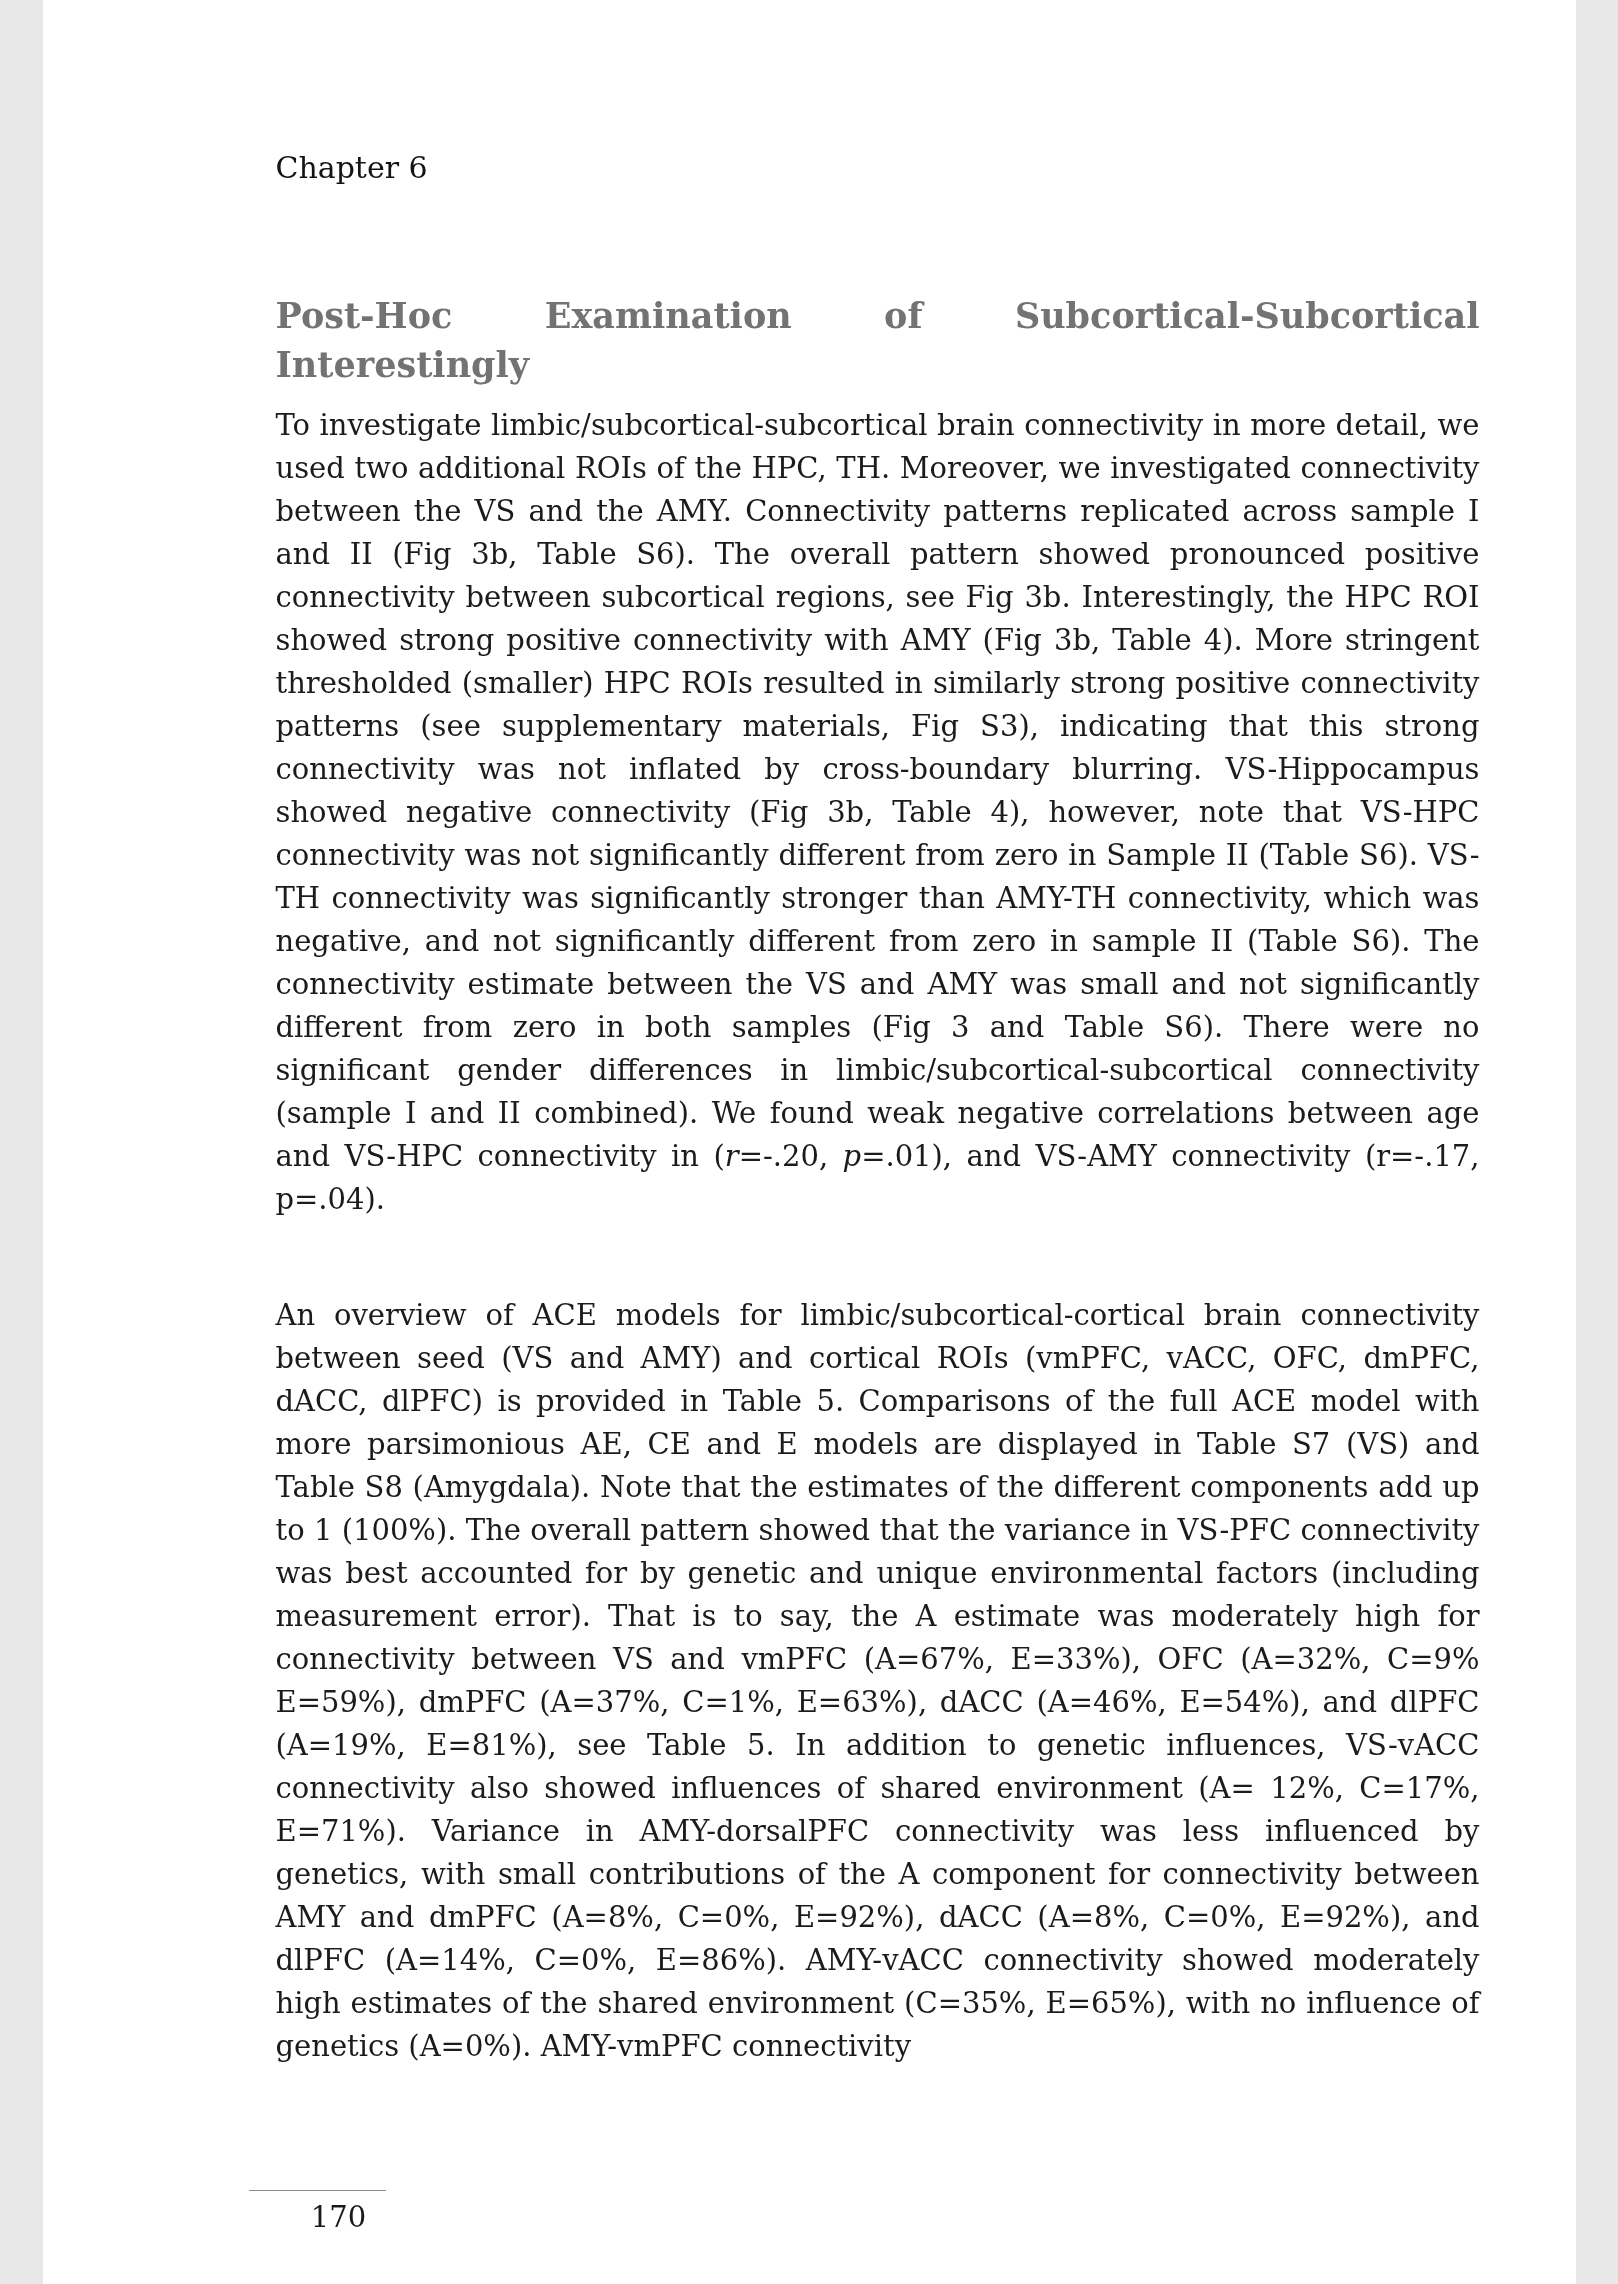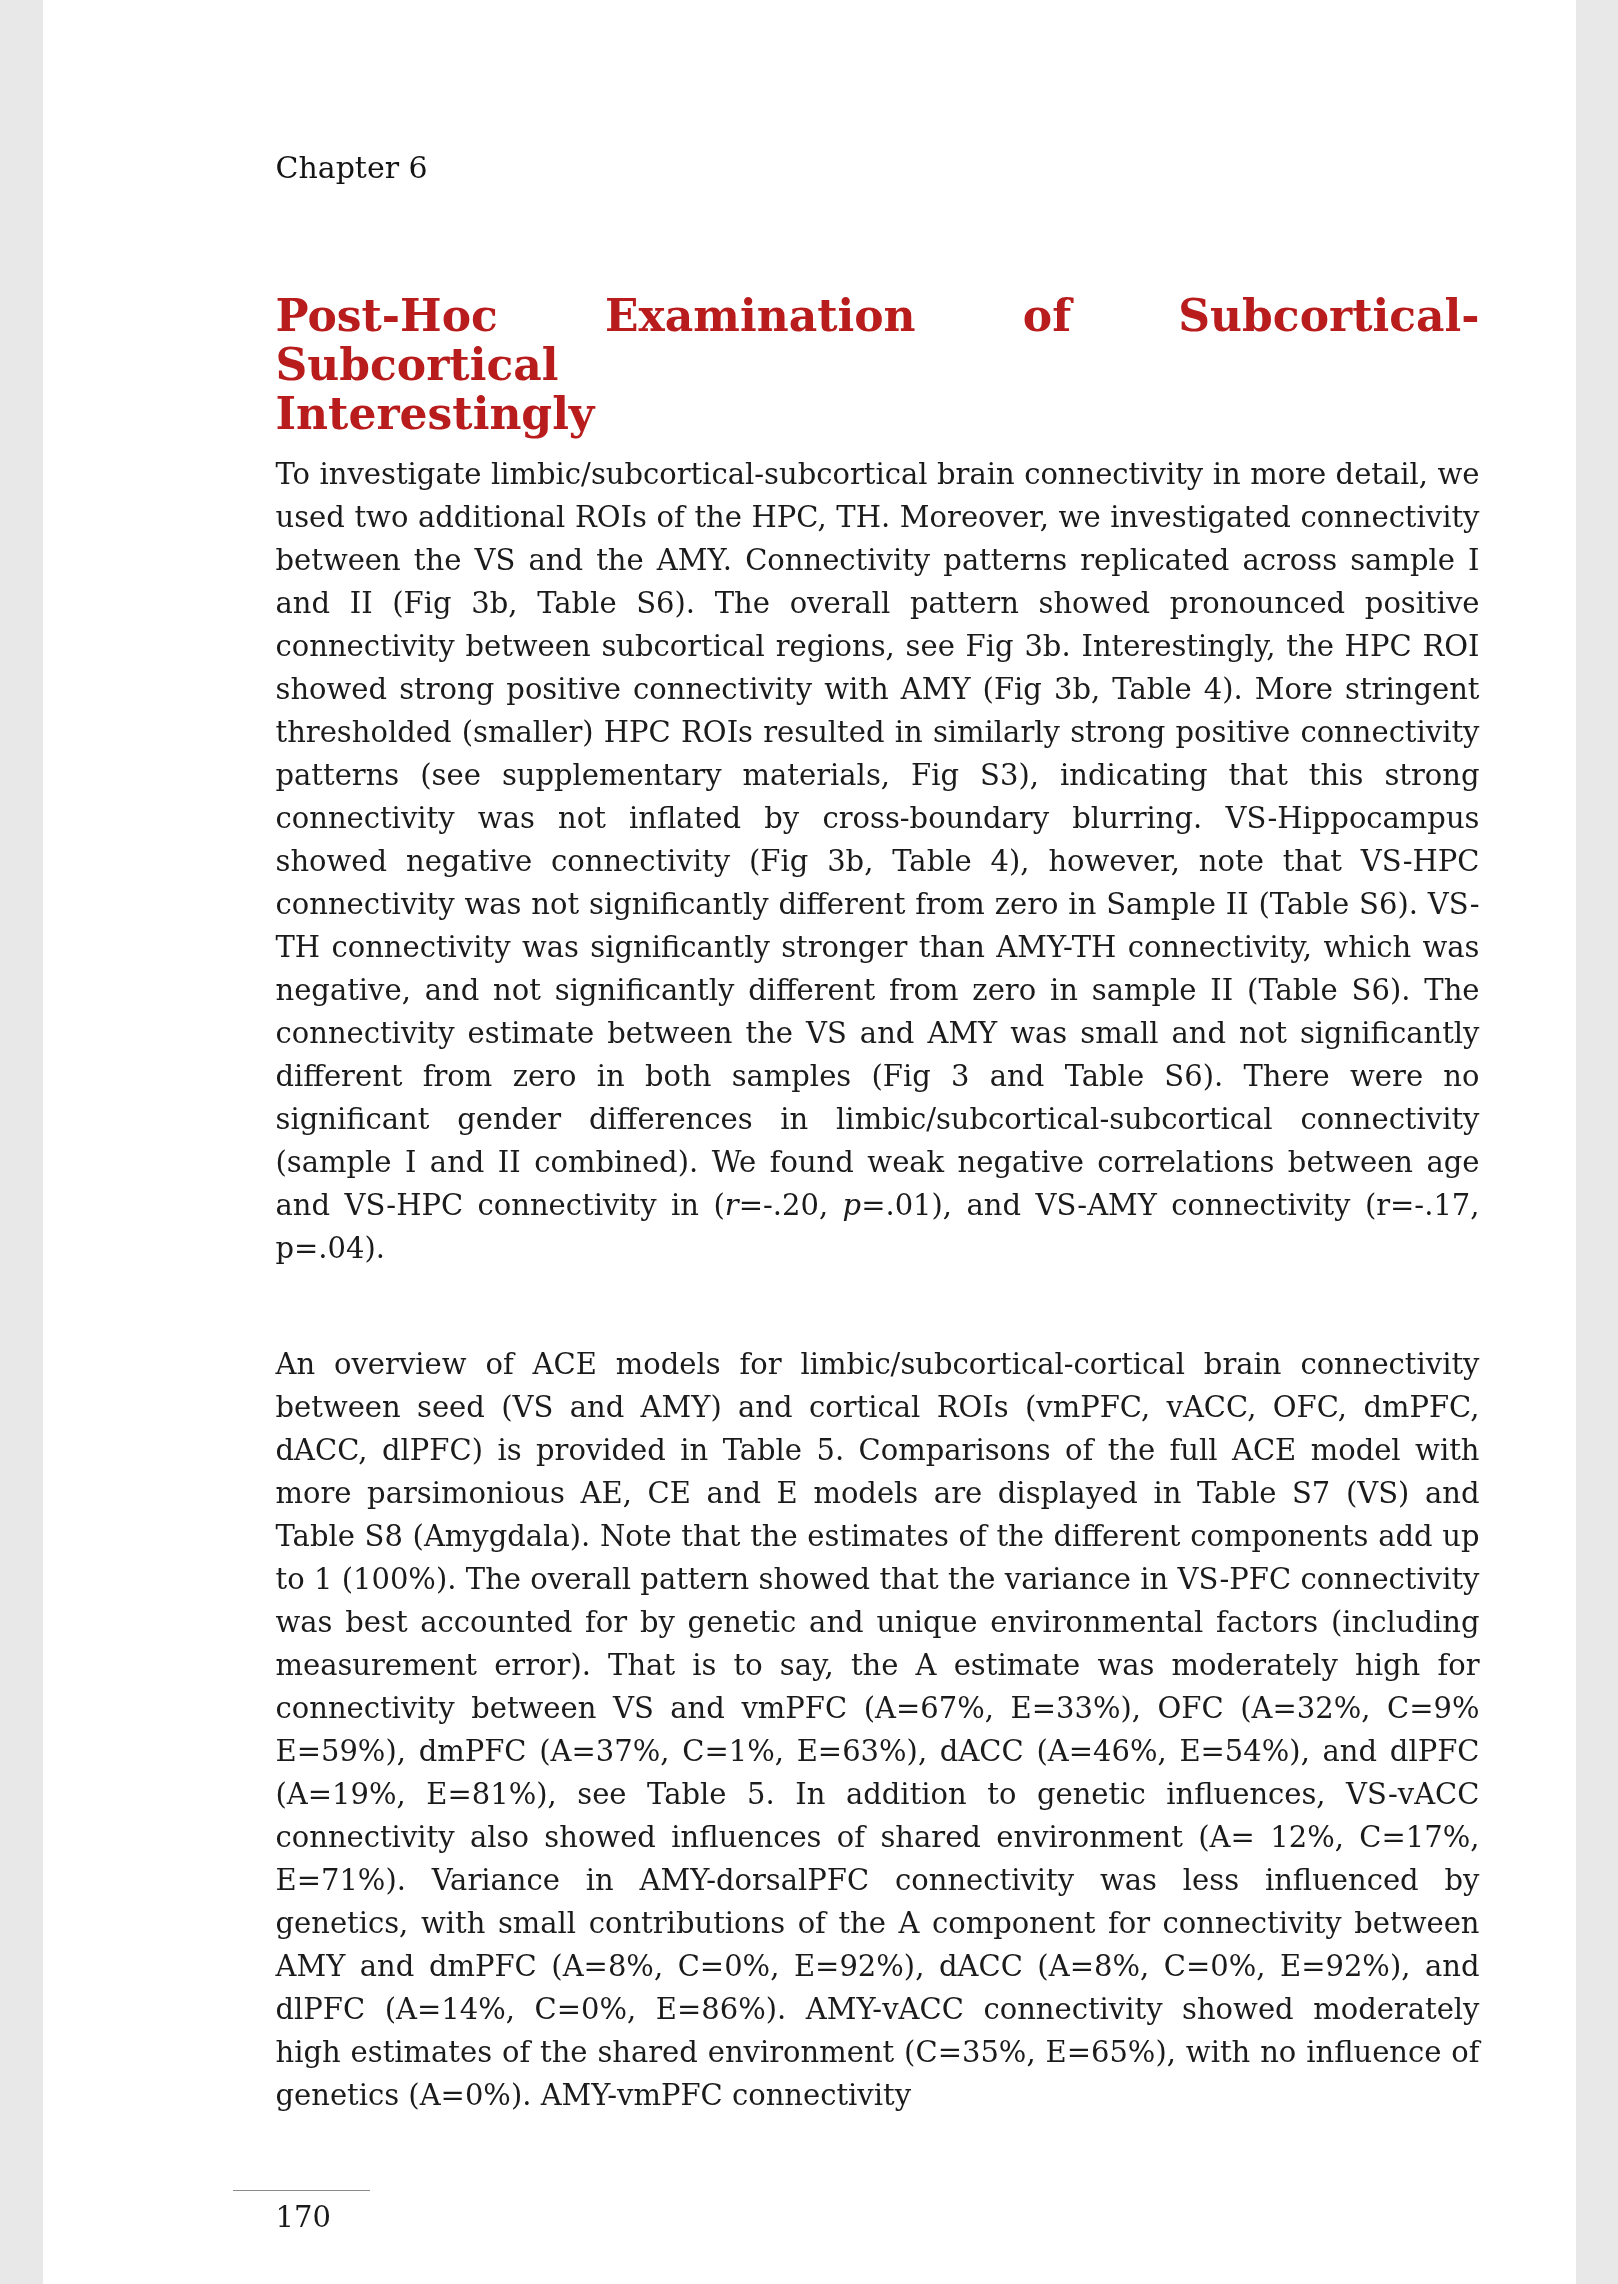--- a/index.html
+++ b/index.html
@@ -14,45 +14,46 @@
     color: #1a1a1a;
     padding: 149px 96px 0 233px;
     overflow: hidden;
   }
   .running-header {
     font-size: 30px;
     line-height: 37px;
     color: #141414;
   }
   .heading {
-    font-size: 44px;
+    font-size: 35px;
     font-weight: 700;
     line-height: 49px;
-    color: #b91c1c;
+    color: #737373;
   }
   .section-posthoc .heading { margin-top: 105px; }
   .h-line1 {
     display: block;
     text-align: justify;
     text-align-last: justify;
   }
   .h-line2 { display: block; }
   .body-text {
     margin-top: 15px;
     font-size: 29px;
     line-height: 43px;
     text-align: justify;
     color: #1b1b1b;
   }
   .section-heritability { margin-top: 73px; }
   .var { font-style: italic; }
   .page-footer {
     position: absolute;
-    left: 190px;
+    left: 206px;
     bottom: 50px;
+    text-align: center;
   }
   .footer-rule {
     width: 137px;
     height: 0;
     border-top: 1.5px solid #8a8a8a;
   }
   .page-number {
     margin-left: 43px;
     margin-top: 9px;
     font-size: 29px;

